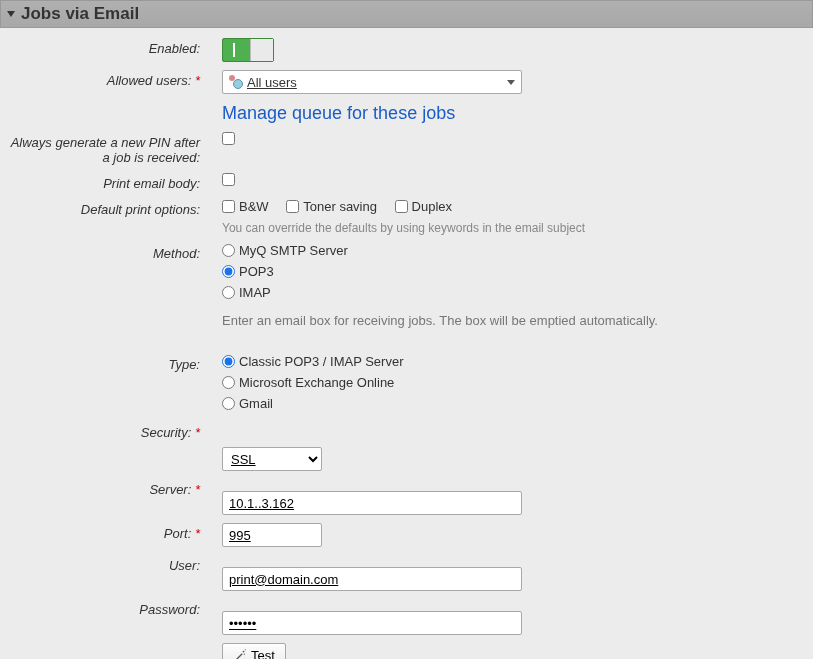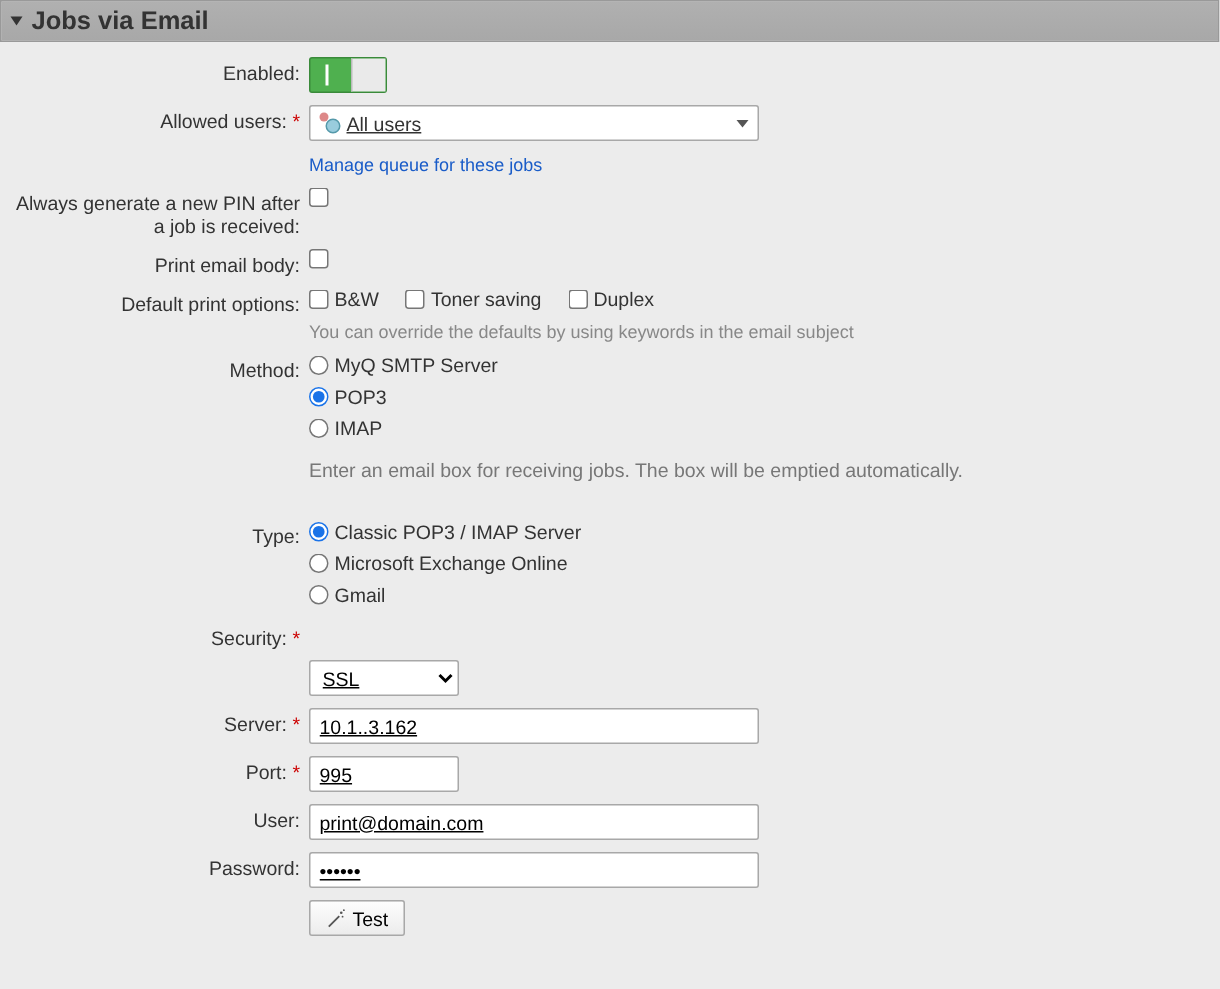--- a/index.html
+++ b/index.html
@@ -1,47 +1,47 @@
 <!DOCTYPE html>
 <html><head>
 <meta charset="utf-8">
 <style>
   html,body{margin:0;padding:0;font-family:"Segoe UI",Arial,sans-serif;font-size:13px;color:#333;background:#ECECEC;}
   .panel{width:813px;}
   .header{background:linear-gradient(#B0B0B0,#A8A8A8);border:1px solid #999;padding:3px 6px;font-weight:bold;font-size:17px;display:flex;align-items:center;gap:4px;}
   .header .tri{display:inline-block;width:0;height:0;border-left:4px solid transparent;border-right:4px solid transparent;border-top:6px solid #333;margin-right:2px;}
   .body{padding:10px 10px 10px 0;}
   .row{display:flex;align-items:flex-start;margin-bottom:8px;}
-  .lbl{width:200px;text-align:right;padding-right:6px;padding-top:3px;line-height:15px;}
+  .lbl{width:200px;text-align:right;padding-right:22px;padding-top:3px;line-height:15px;font-style:italic;}
   .req{color:#c00;}
   .ctl{display:flex;flex-direction:column;gap:3px;}
   .ctl-inline{display:flex;align-items:center;gap:6px;}
   
   .toggle{position:relative;width:50px;height:22px;background:#4FB04F;border:1px solid #3a8a3a;border-radius:2px;}
   .toggle .bar{position:absolute;left:10px;top:4px;width:2px;height:14px;background:#fff;}
   .toggle .knob{position:absolute;right:0;top:0;width:22px;height:22px;background:#eaeaea;border-left:1px solid #bbb;}
   
   .combo,.txt,.sel{border:1px solid #A8A8A8;background:#fff;border-radius:2px;font-family:inherit;font-size:13px;box-sizing:border-box;text-decoration:underline;}
   .combo{width:300px;height:24px;display:flex;align-items:center;padding:0 6px;position:relative;}
   .combo .arrow{position:absolute;right:6px;top:9px;width:0;height:0;border-left:4px solid transparent;border-right:4px solid transparent;border-top:5px solid #555;}
   .usericon{display:inline-block;width:14px;height:14px;margin-right:4px;position:relative;}
   .usericon::before{content:"";position:absolute;left:0;top:0;width:6px;height:6px;border-radius:50%;background:#d88;}
   .usericon::after{content:"";position:absolute;right:0;bottom:0;width:8px;height:8px;border-radius:50%;border:1px solid #59a;background:#9cd;}
   .txt{height:24px;padding:0 6px;}
-  .txt.w300{width:300px;}
+  .txt.w300{width:300px;margin-top:12px;}
   .txt.w100{width:100px;}
   .txt.w50{width:50px;}
   .seconds{margin-left:6px;padding-top:3px;}
   .sel{height:24px;width:100px;padding:0 4px;margin-top:25px;}
   
   input[type=checkbox],input[type=radio]{margin:0 4px 0 0;vertical-align:middle;accent-color:#1a73e8;}
   .chk-row label{margin-right:14px;display:inline-flex;align-items:center;}
   .radio-col label{display:flex;align-items:center;margin-bottom:3px;}
   .hint{color:#888;font-size:12px;margin-top:2px;}
-  .link{color:#1a5cc8;text-decoration:none;margin-top:6px;display:inline-block;font-size:12px;}
+  .link{color:#1a5cc8;text-decoration:none;margin-top:6px;display:inline-block;font-size:18px;}
   .gap{height:18px;}
   .btn{display:inline-flex;align-items:center;gap:4px;height:24px;padding:0 10px;border:1px solid #A8A8A8;border-radius:2px;background:linear-gradient(#fdfdfd,#ececec);font-family:inherit;font-size:13px;cursor:pointer;}
   .btn svg{width:14px;height:14px;}
 </style>
 </head>
 <body>
 
 <div class="panel">
 
   <div class="header">

